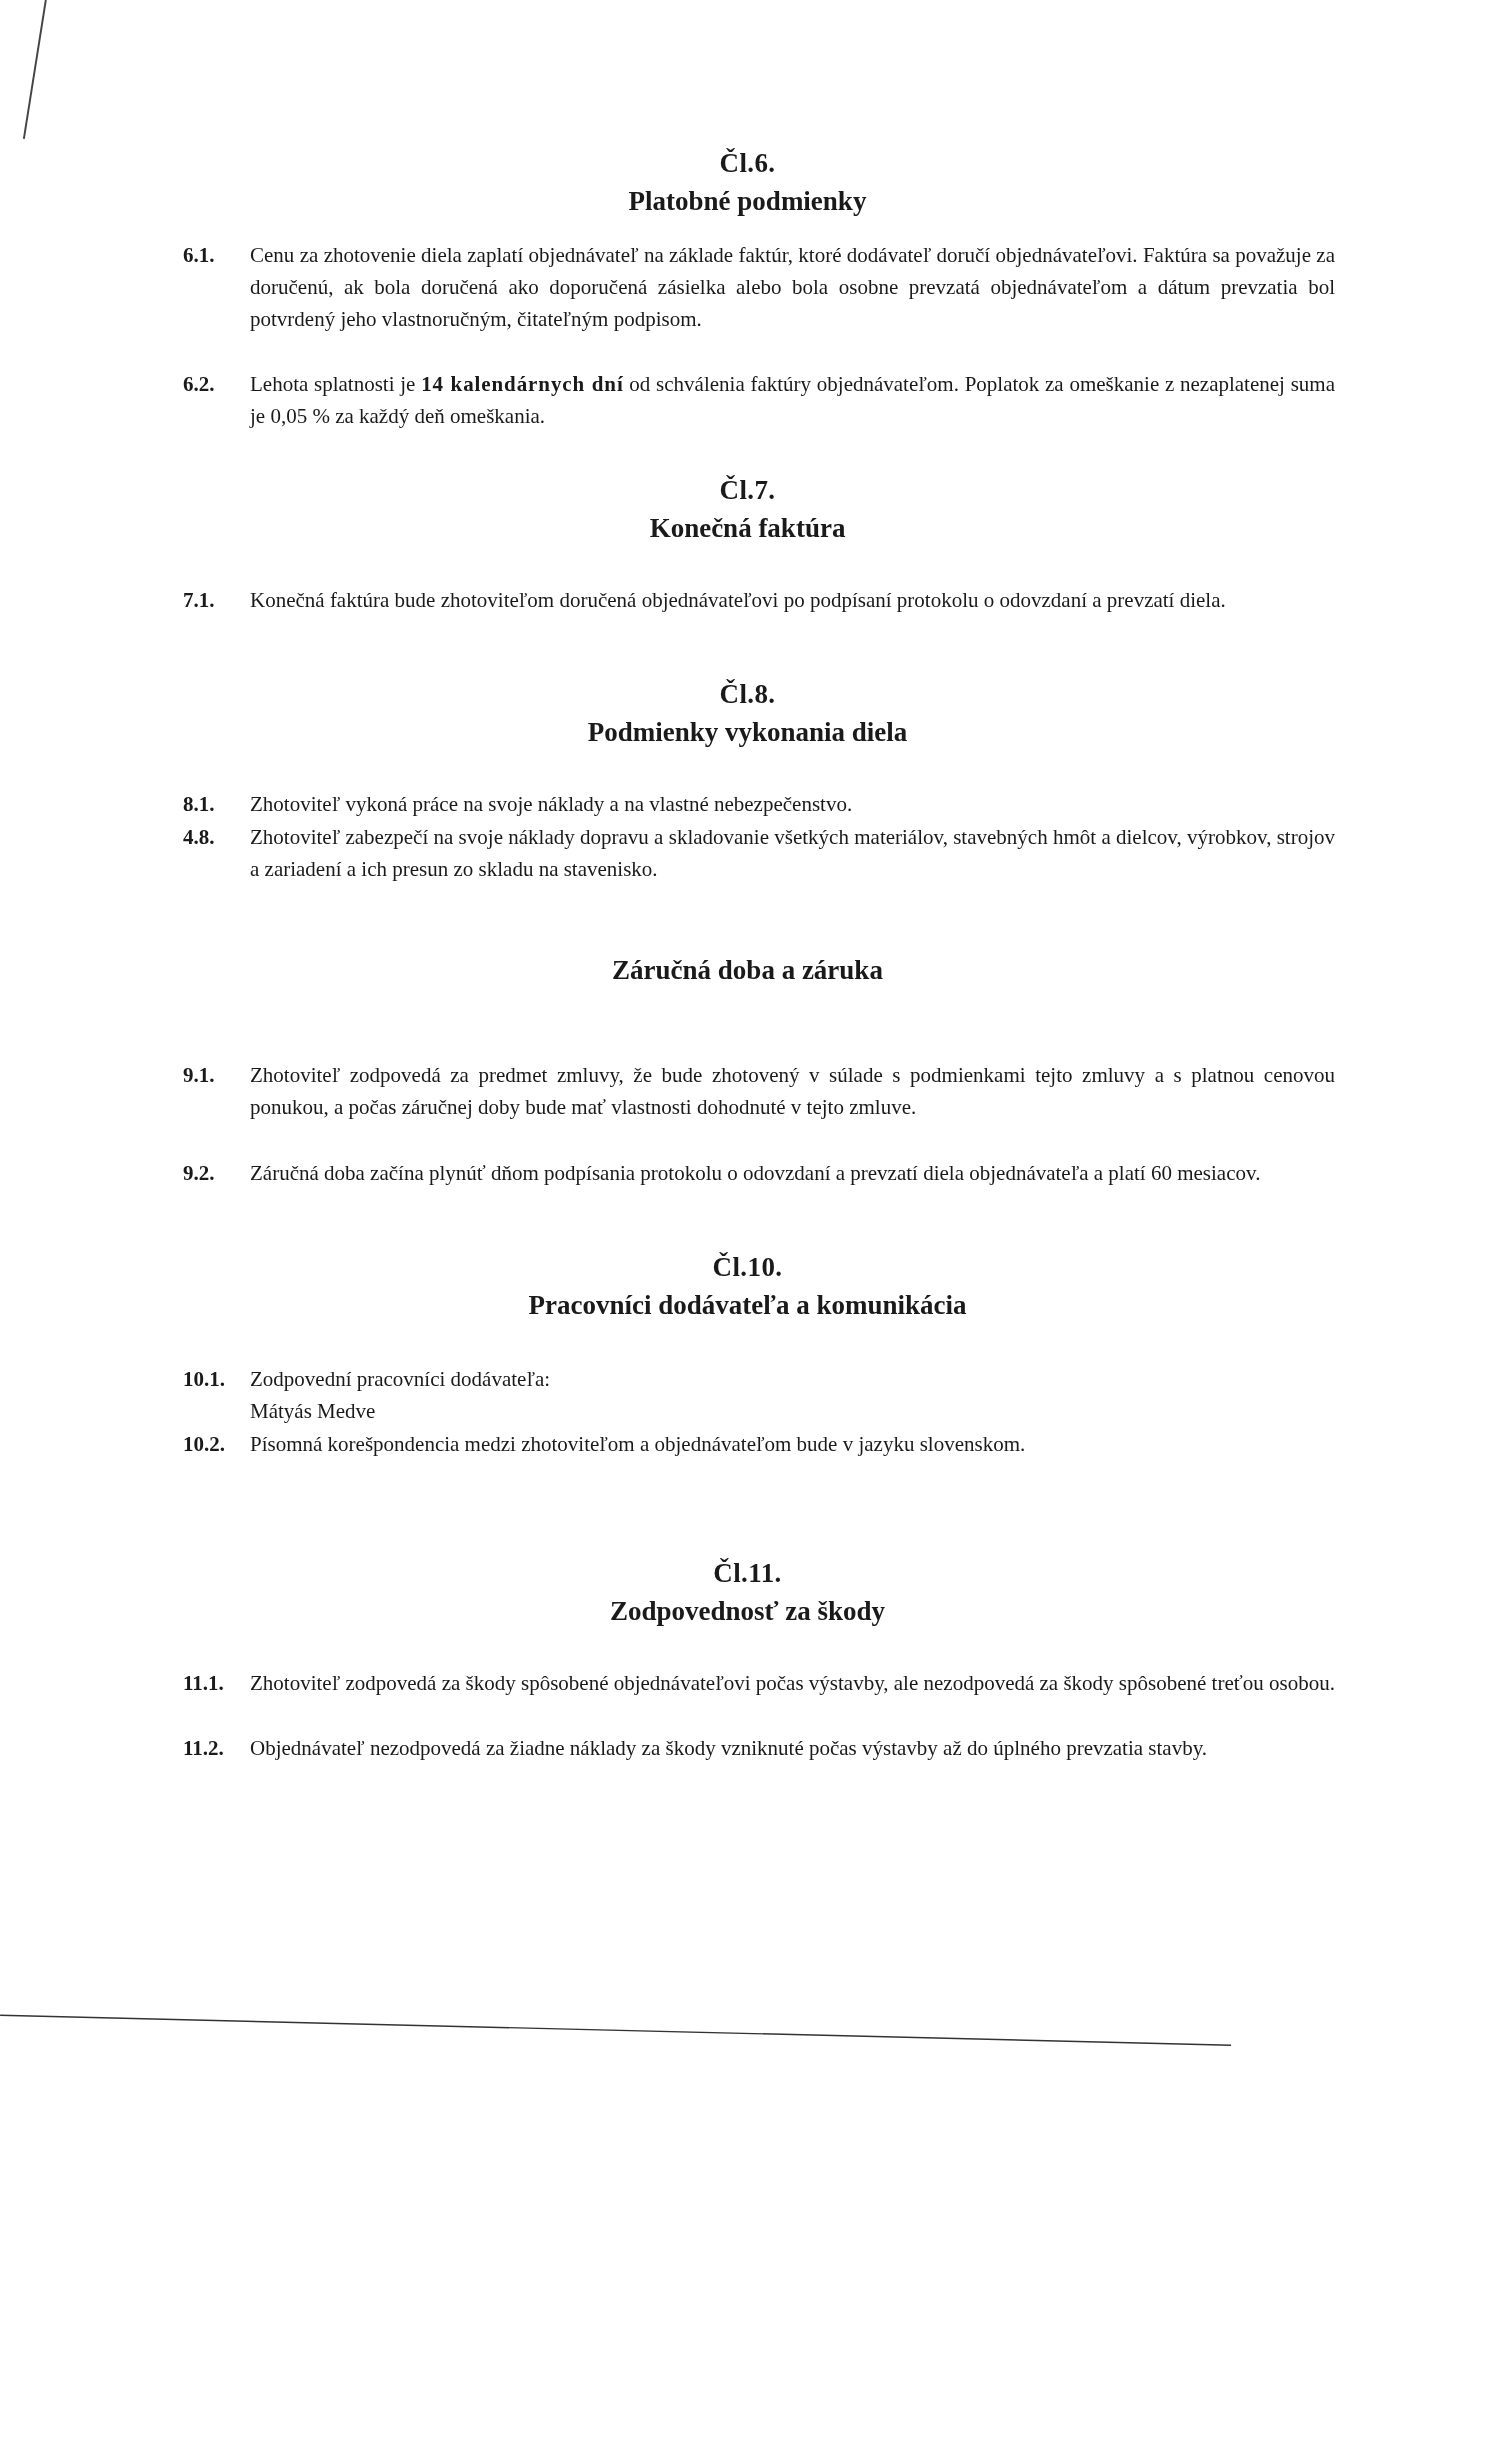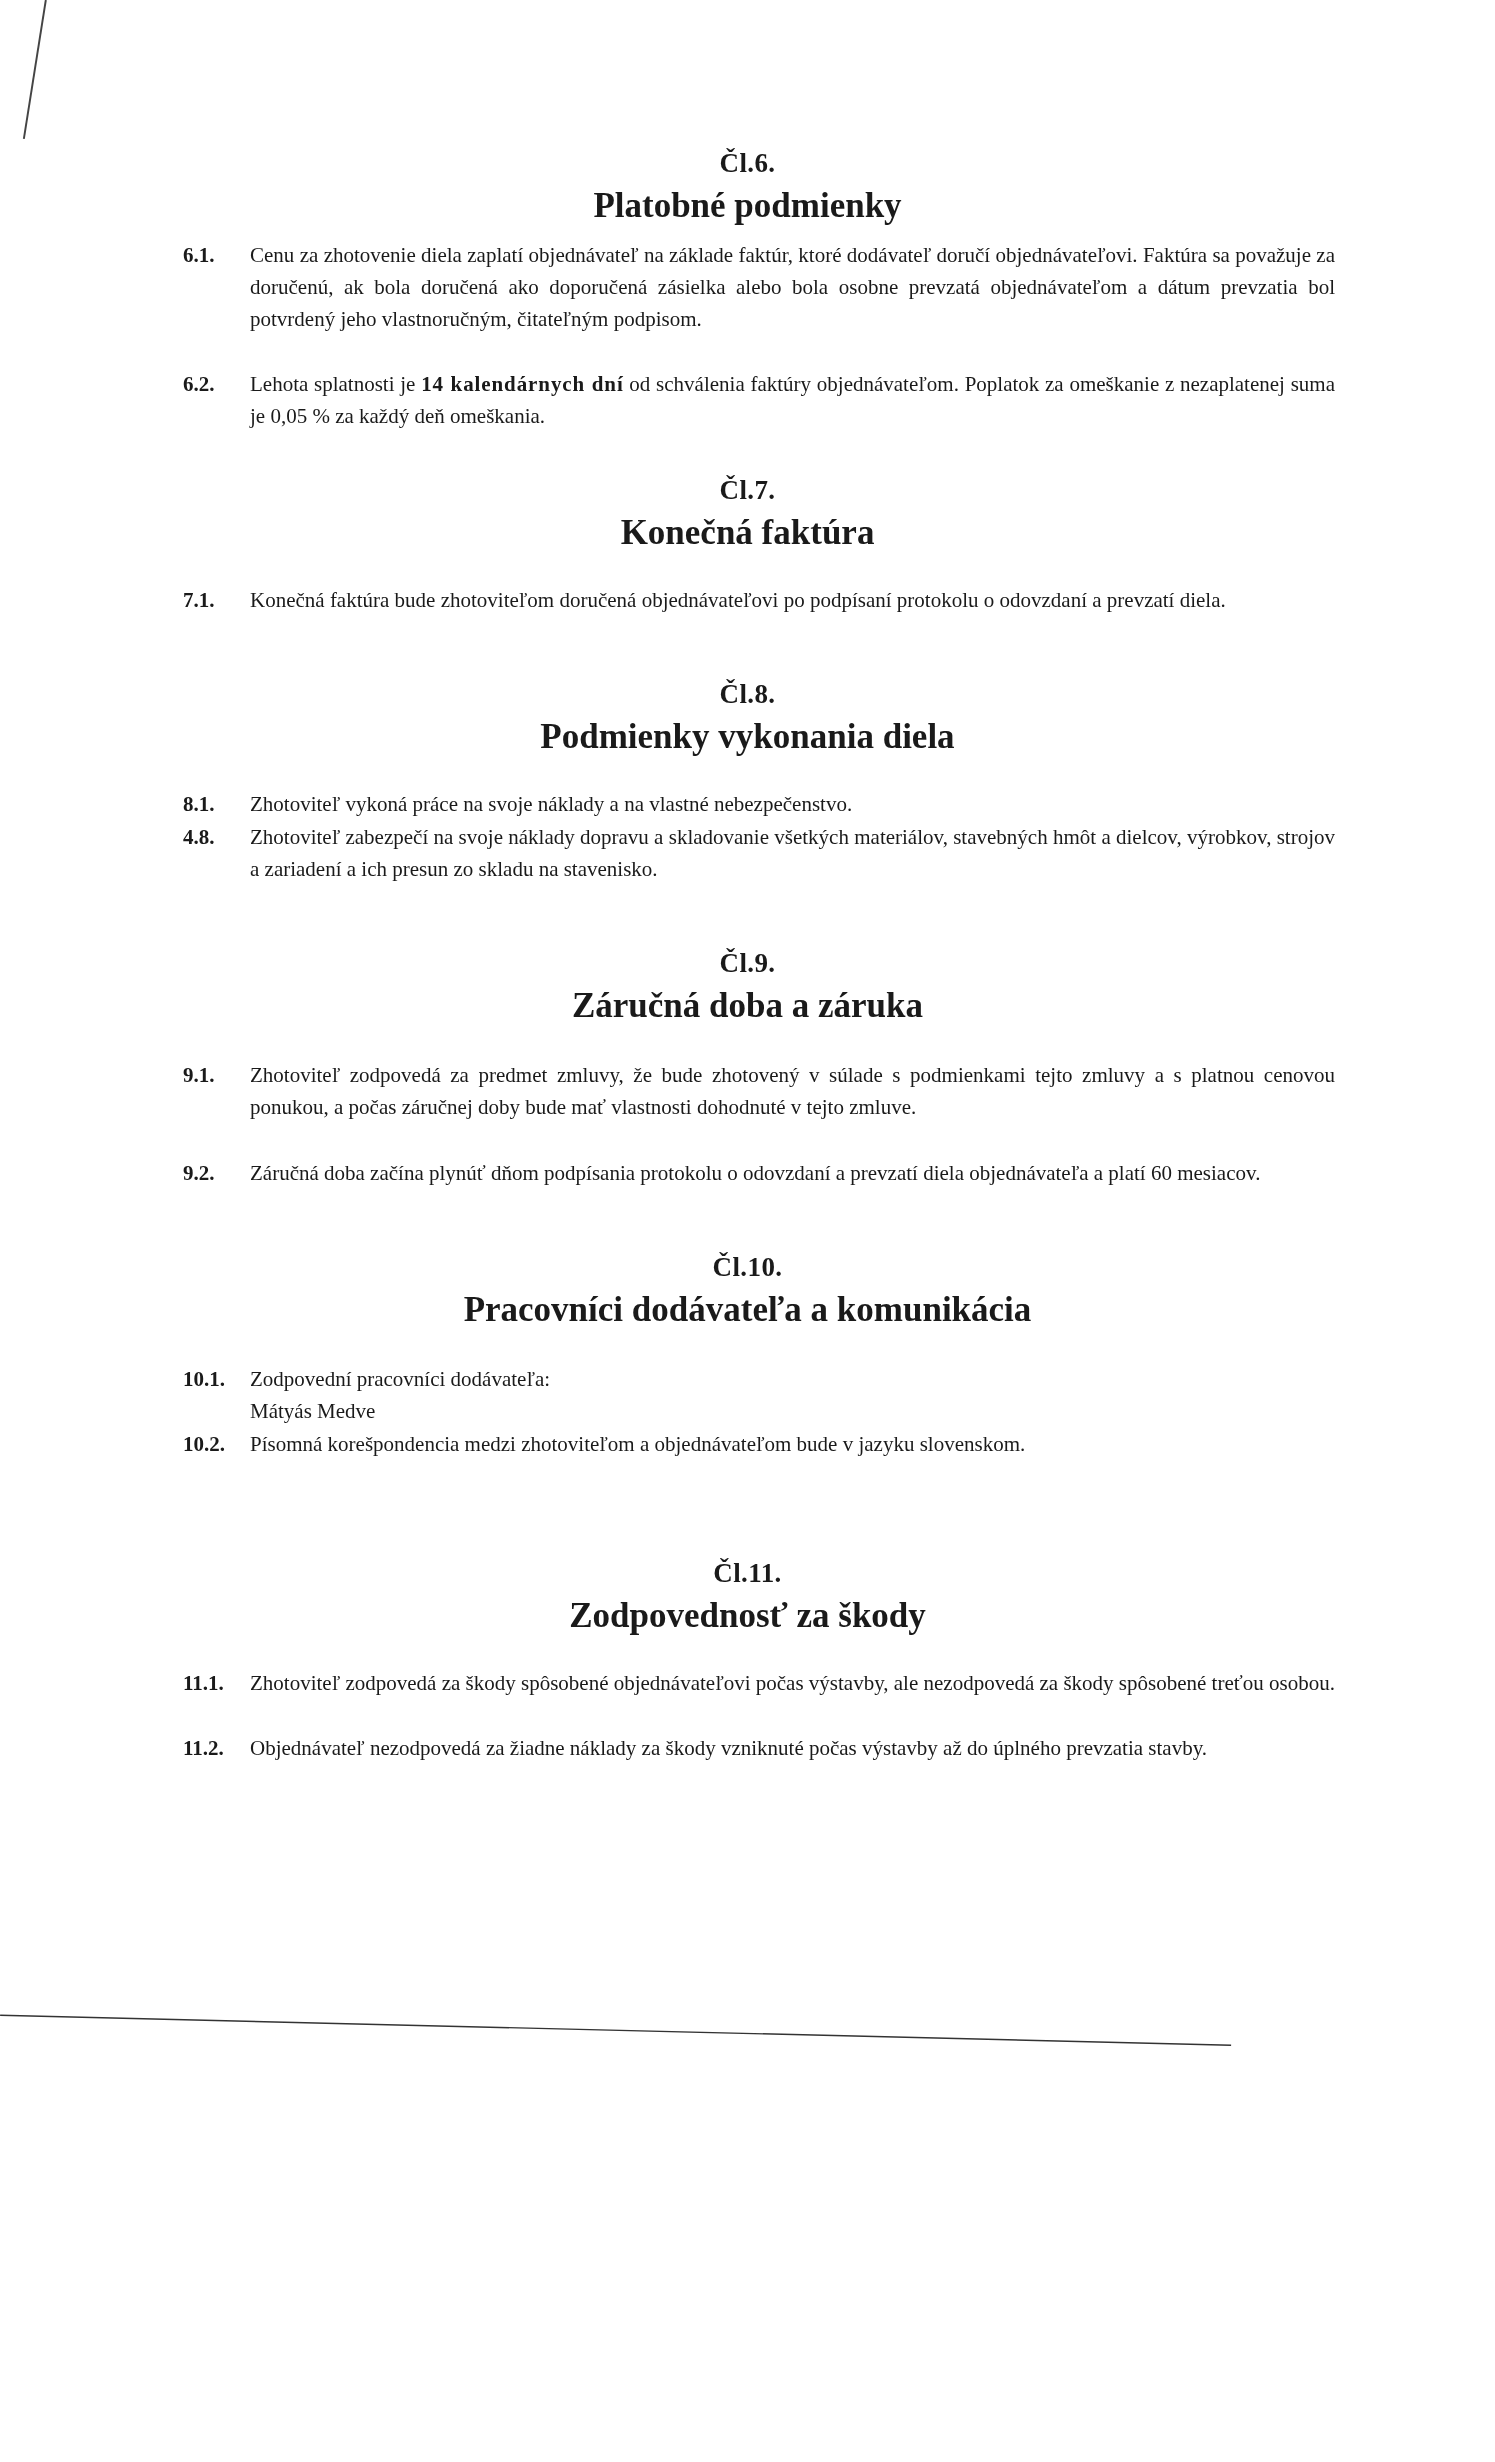--- a/index.html
+++ b/index.html
@@ -1,21 +1,21 @@
 <!DOCTYPE html>
 <html style="font-size:14px"><head>
 <meta charset="utf-8">
 <style>
   html, body { margin:0; padding:0; background:#ffffff; }
   body { width:1495px; height:2462px; position:relative; overflow:hidden;
          font-family:"Liberation Serif", serif; color:#1a1a1a; }
   .page { position:absolute; left:0; top:0; width:1495px; height:2044px; }
   .art-head { position:absolute; left:0; width:1495px; text-align:center; }
   .art-no { font-size:27px; font-weight:bold; letter-spacing:0.4px; }
-  .art-title { font-size:35px; font-weight:bold; margin-top:7px; }
+  .art-title { font-size:27px; font-weight:bold; margin-top:7px; }
   .clause { position:absolute; left:183px; width:1152px; font-size:21px; line-height:32px; }
   .clause .num { position:absolute; left:0; top:0; font-weight:bold; width:88px; }
   .clause .body { margin-left:67px; text-align:justify; text-align-last:left; }
   .clause .body b { font-weight:bold; letter-spacing:0.9px; }
   .clause .sub { display:block; }
   svg.marks { position:absolute; left:0; top:0; }
 </style>
 </head>
 <body>
 
@@ -55,21 +55,20 @@
   <div class="clause" style="top:788px;">
     <span class="num">8.1.</span>
     <div class="body">Zhotoviteľ vykoná práce na svoje náklady a na vlastné nebezpečenstvo.</div>
   </div>
   <div class="clause" style="top:821px;">
     <span class="num">4.8.</span>
     <div class="body">Zhotoviteľ zabezpečí na svoje náklady dopravu a skladovanie všetkých materiálov, stavebných hmôt a dielcov, výrobkov, strojov a zariadení a ich presun zo skladu na stavenisko.</div>
   </div>
 
   <div class="art-head" style="top:948px;">
-    <div class="art-no">Čl.9.</div>
     <div class="art-title">Záručná doba a záruka</div>
   </div>
   <div class="clause" style="top:1059px;">
     <span class="num">9.1.</span>
     <div class="body">Zhotoviteľ zodpovedá za predmet zmluvy, že bude zhotovený v súlade s podmienkami tejto zmluvy a s platnou cenovou ponukou, a počas záručnej doby bude mať vlastnosti dohodnuté v tejto zmluve.</div>
   </div>
   <div class="clause" style="top:1157px;">
     <span class="num">9.2.</span>
     <div class="body">Záručná doba začína plynúť dňom podpísania protokolu o odovzdaní a prevzatí diela objednávateľa a platí 60 mesiacov.</div>
   </div>

